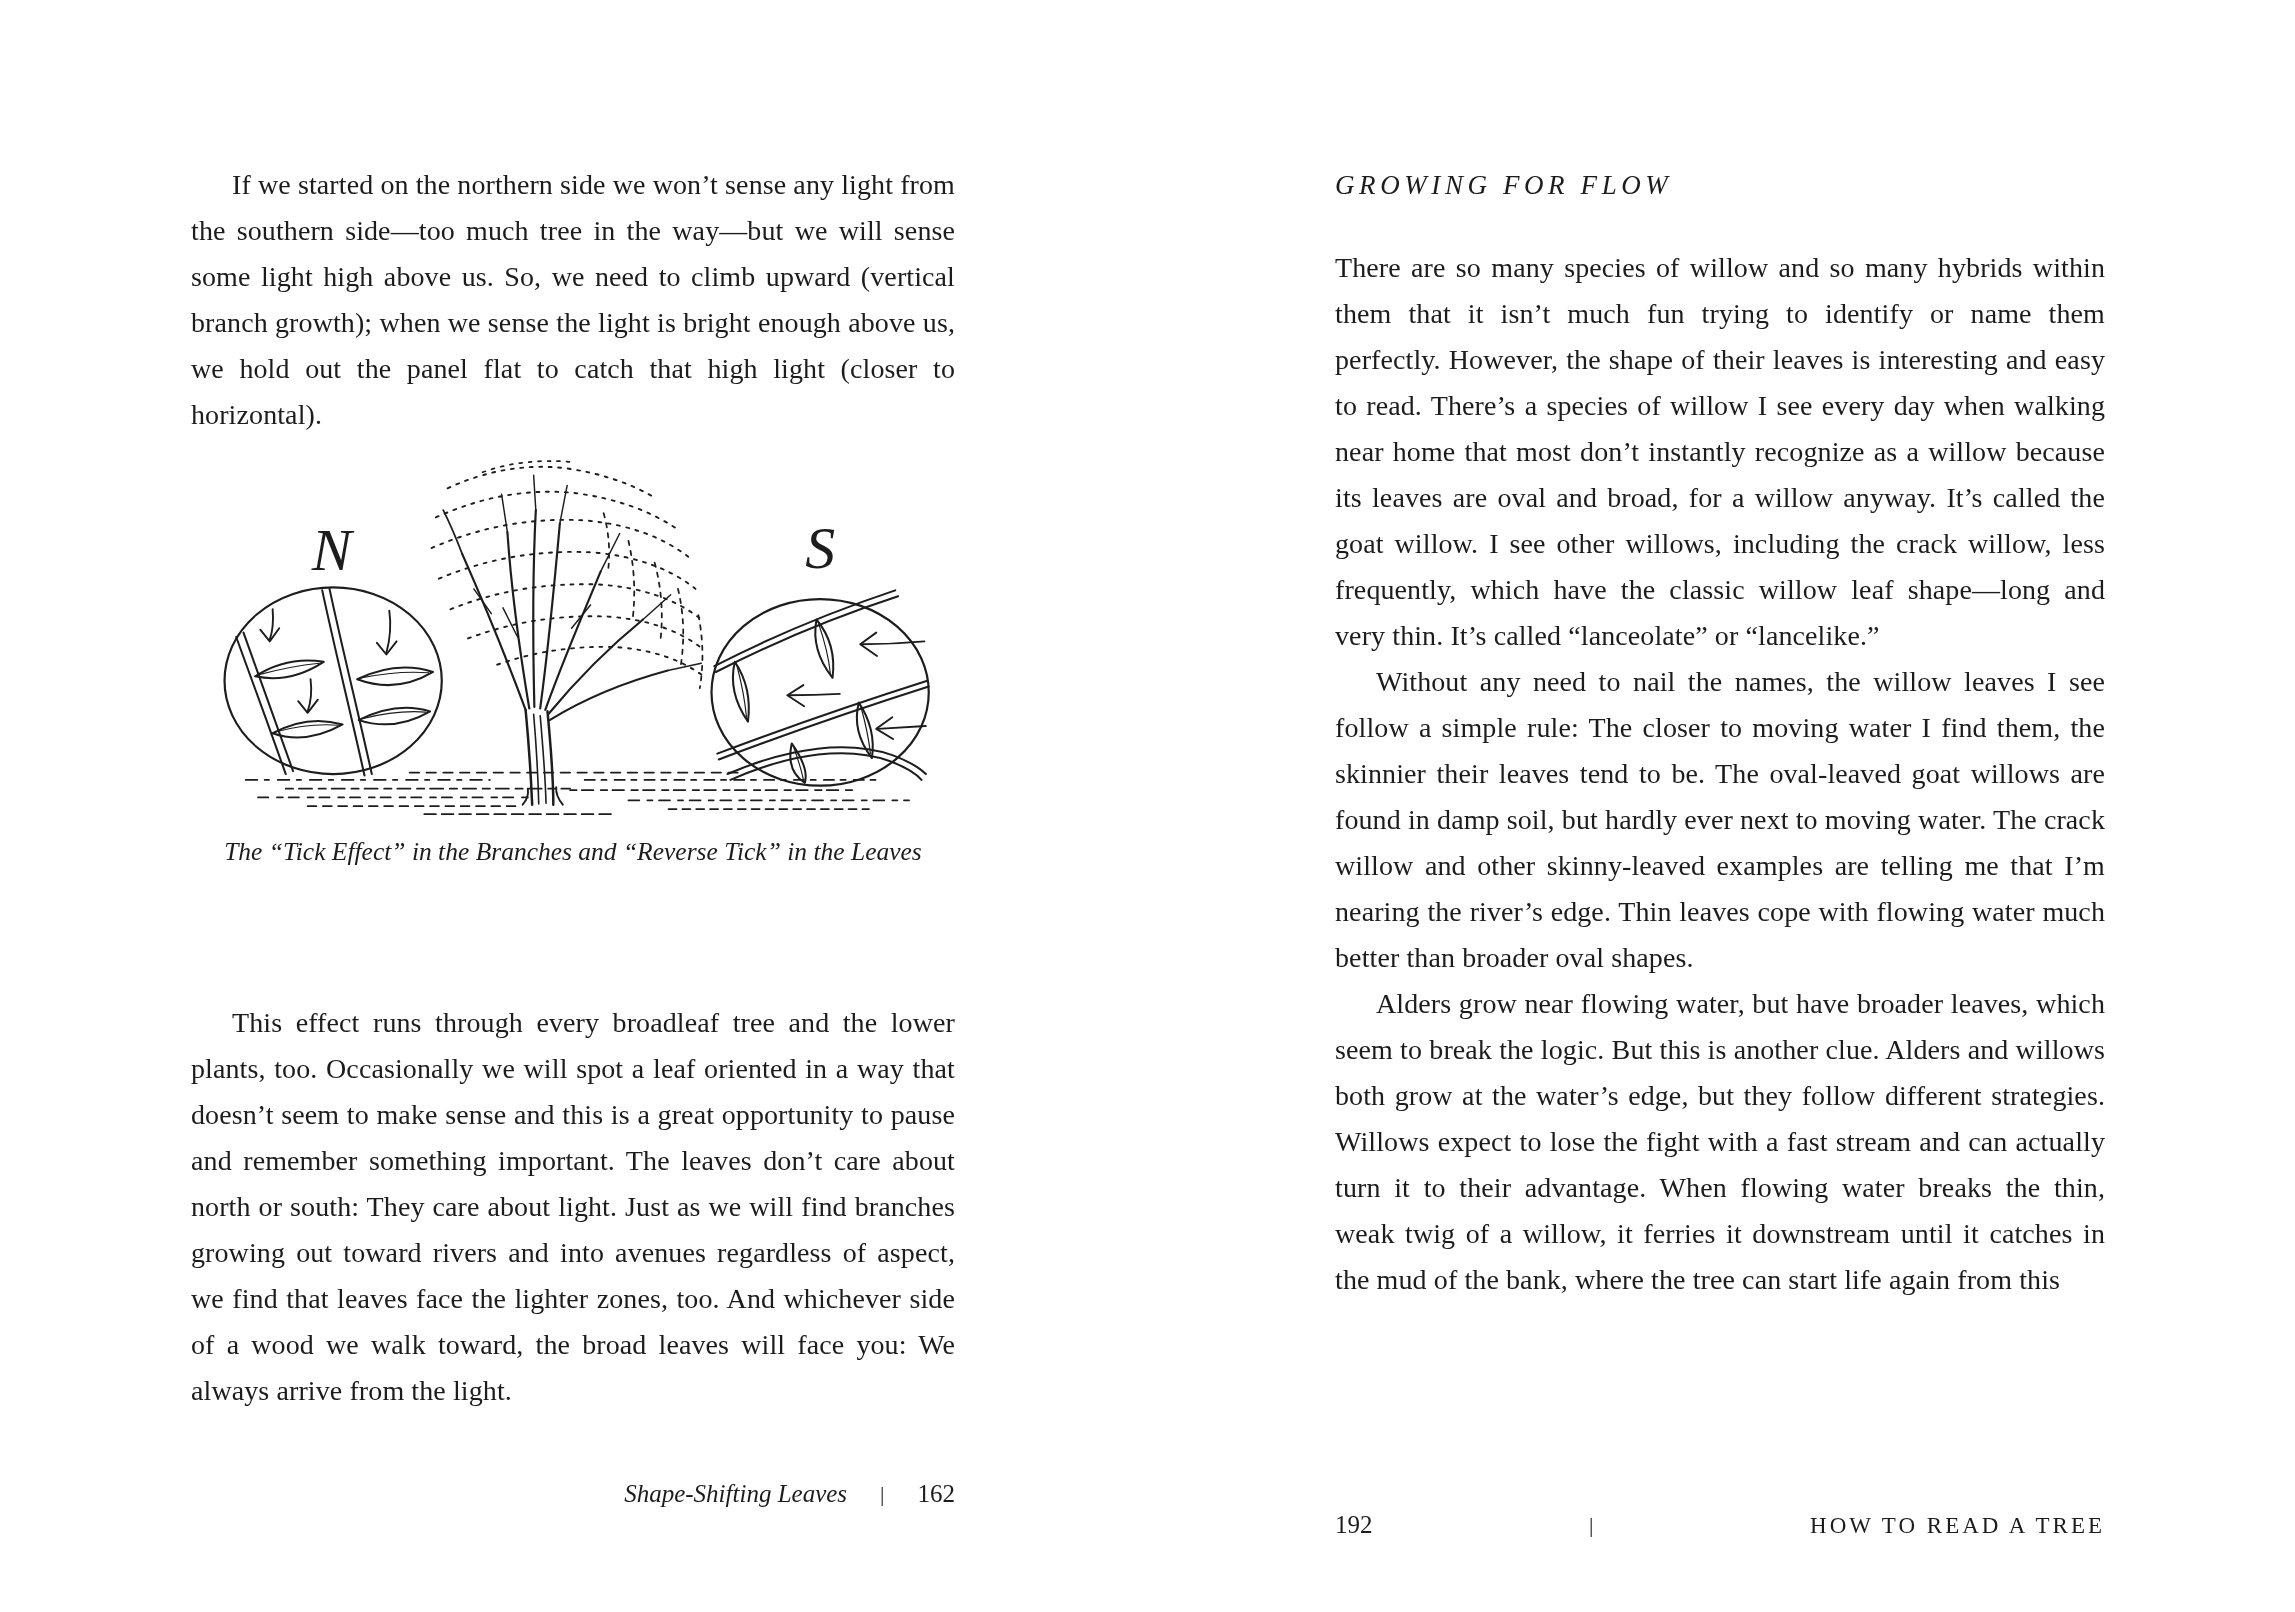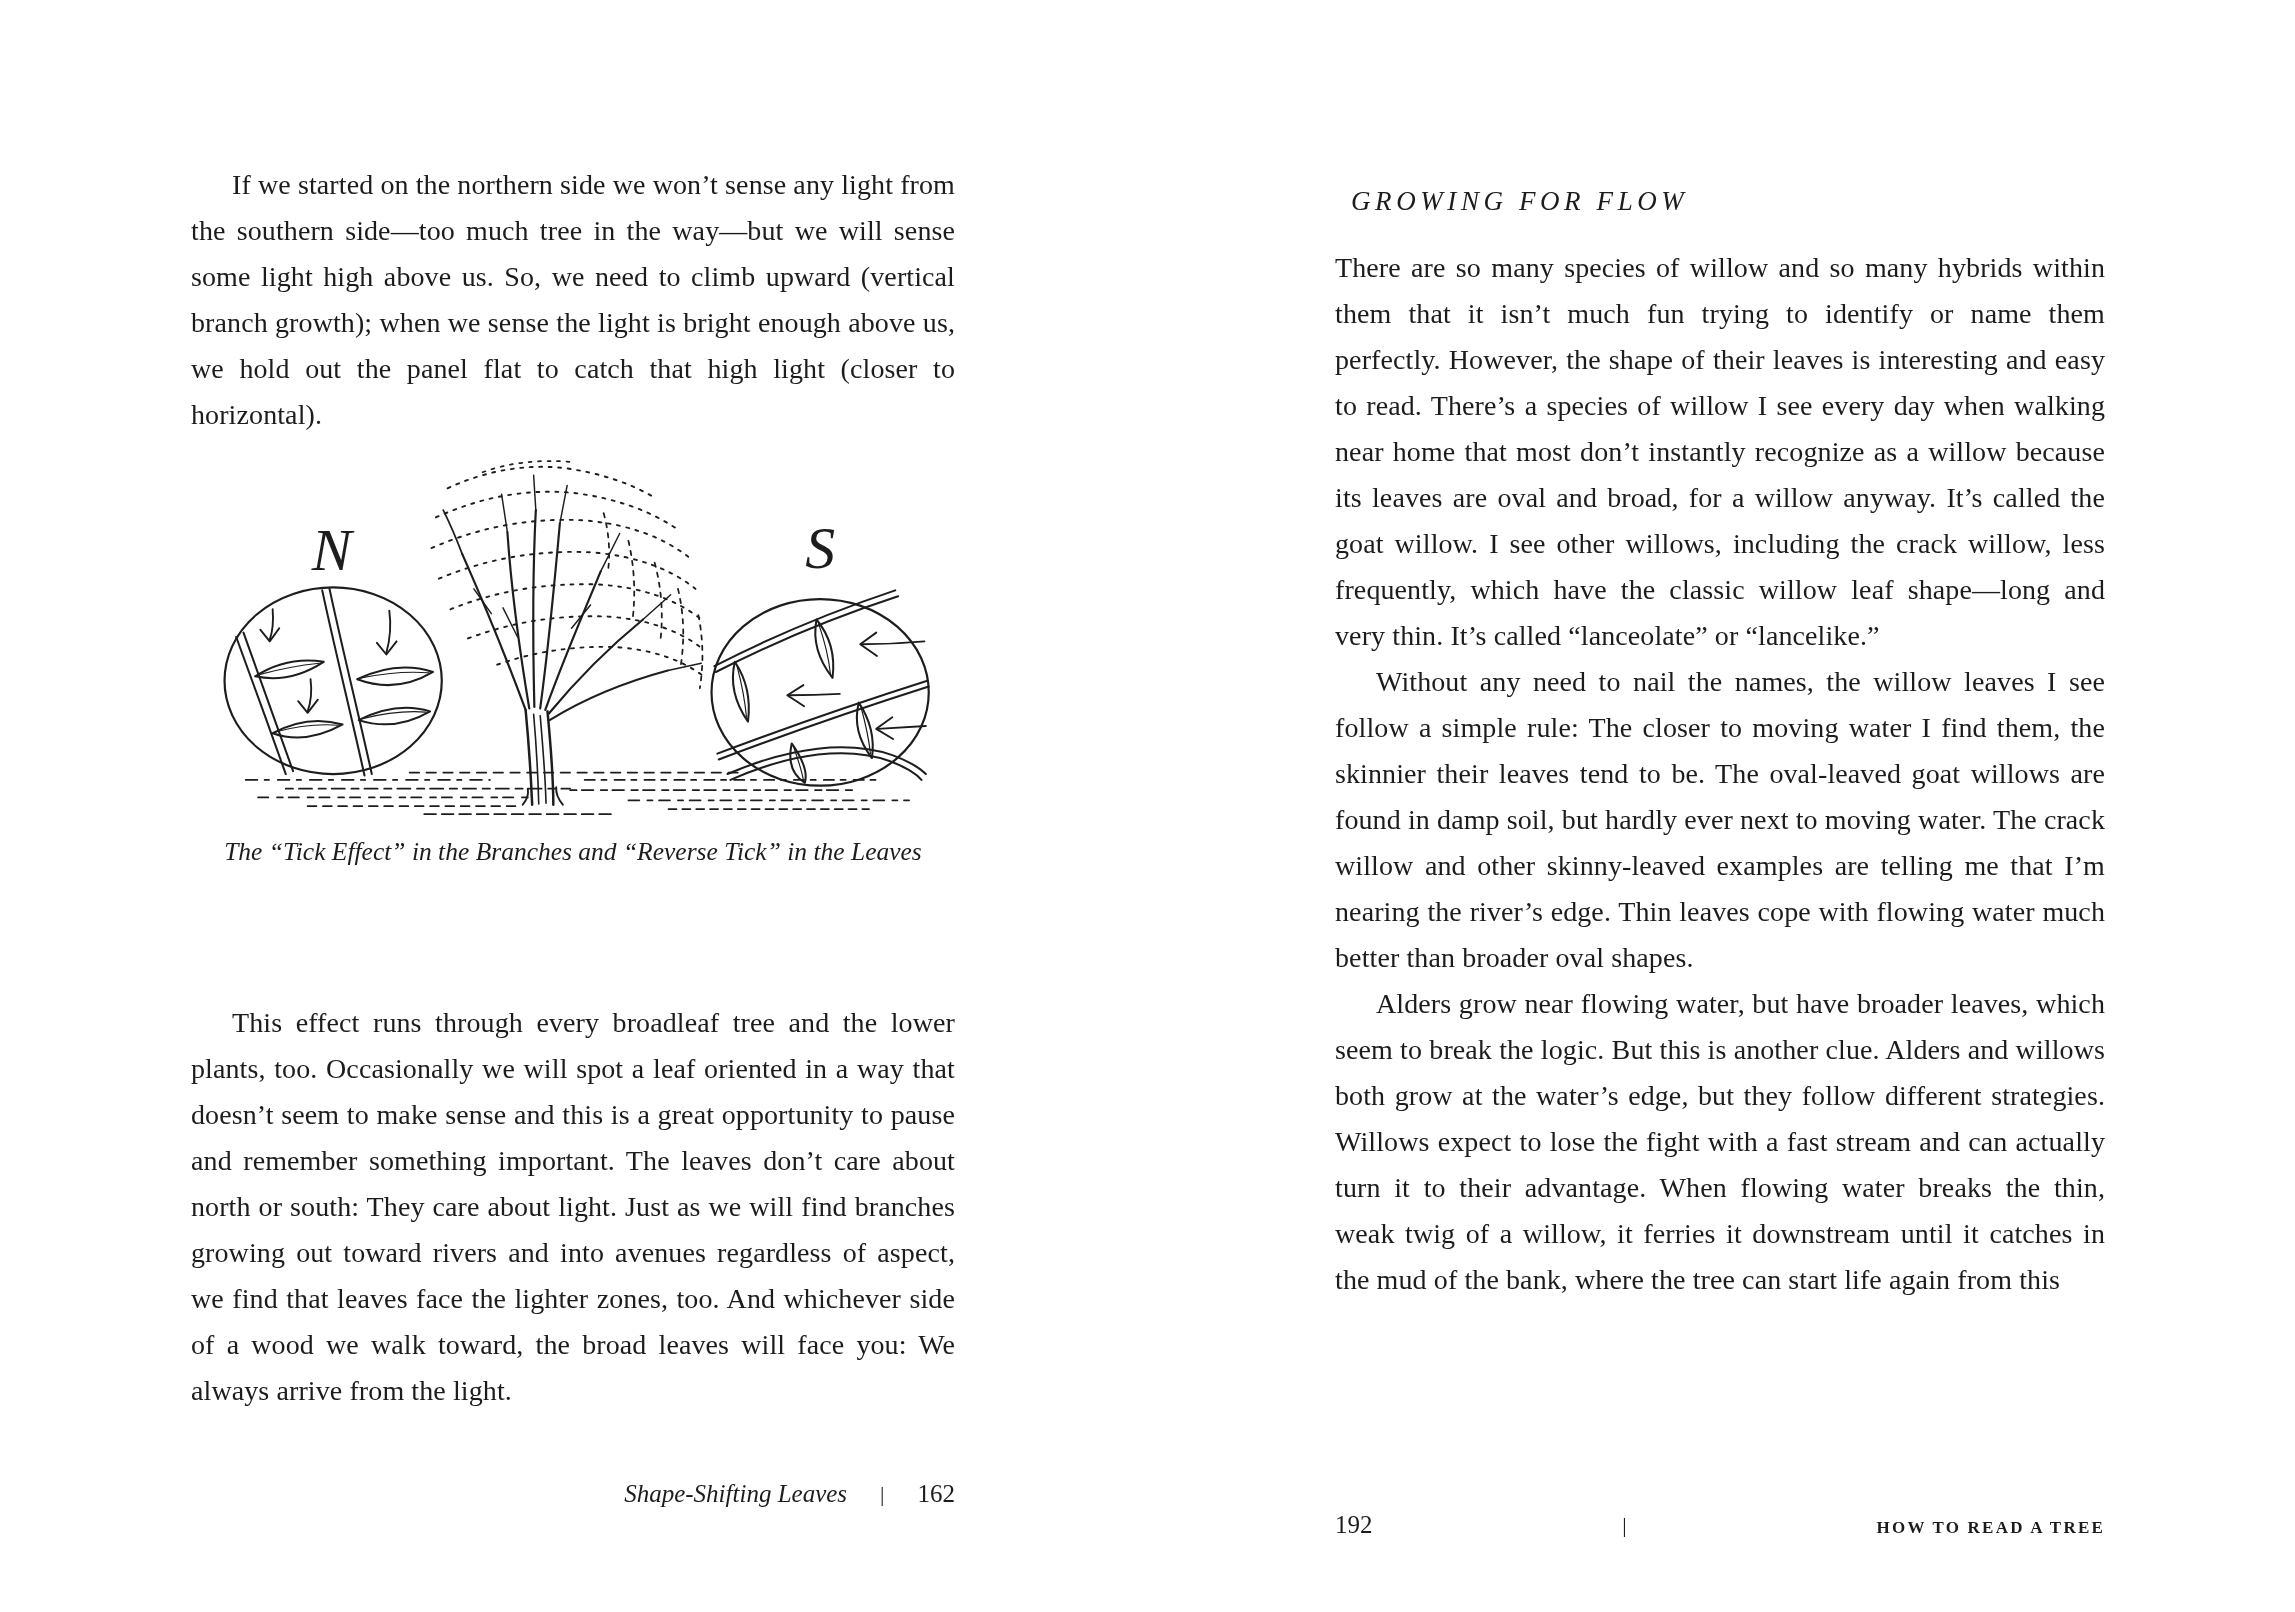--- a/index.html
+++ b/index.html
@@ -33,37 +33,37 @@
   figure#tick-figure svg{display:block;}
   figcaption#tick-caption{
     margin-top:7.3px;
     font-style:italic;
     font-size:25.5px;line-height:34px;
     text-align:center;
     white-space:nowrap;
   }
 
   #rp-heading{
-    position:absolute;left:0;top:168px;margin:16px;
+    position:absolute;left:0;top:168px;margin:0;
     font-size:27px;line-height:34px;
     font-style:italic;font-weight:normal;
     letter-spacing:0.17em;
   }
   #rp-flow{position:absolute;left:0;top:219px;width:100%;margin-top:26px;}
   #rp-flow p.body{position:static;}
 
   .footer{
     position:absolute;top:1478px;left:0;width:100%;
     font-size:25px;line-height:32px;
     display:flex;align-items:baseline;column-gap:33px;
   }
   #left-footer{justify-content:flex-end;}
   #right-footer{justify-content:space-between;margin-top:31px;}
   .chapter-title{font-style:italic;}
-  .book-title{letter-spacing:0.13em;font-size:17px;font-weight:bold;}
+  .book-title{letter-spacing:0.13em;font-size:23px;}
   .pipe{font-size:22px;position:relative;top:-1.5px;}
 
   .ink-line{stroke:#1d1d1d;fill:none;stroke-linecap:round;stroke-linejoin:round;}
   .illus-letter{
     font-family:"Liberation Serif", serif;
     font-style:italic;font-size:82px;fill:#1d1d1d;
   }
 </style>
 </head>
 <body>

